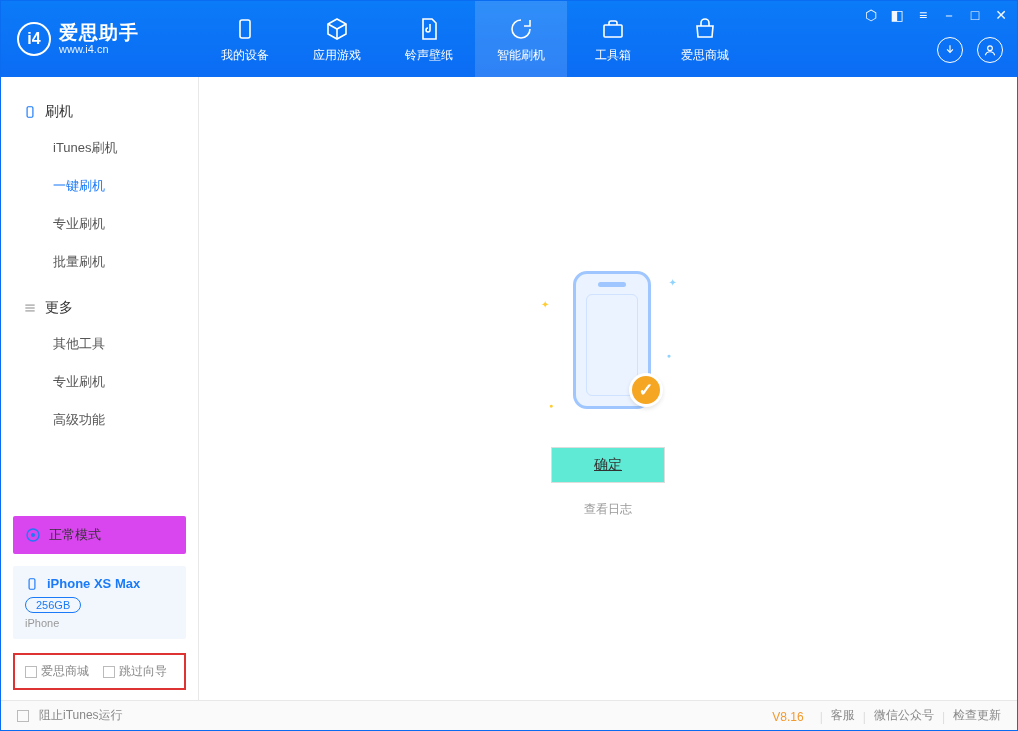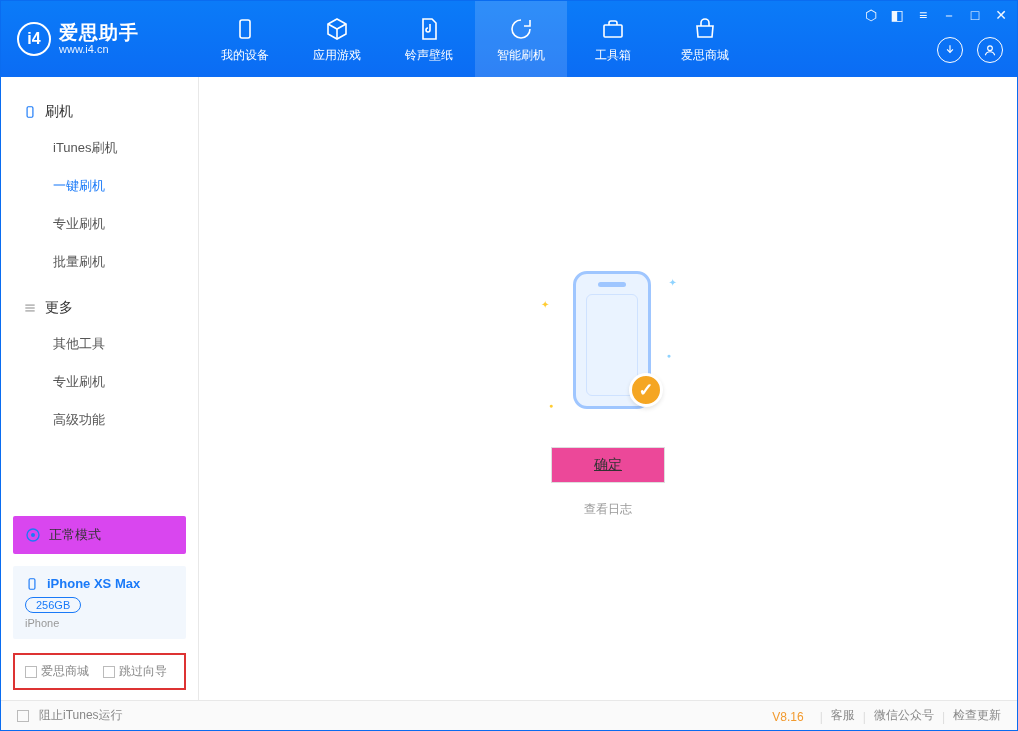--- a/index.html
+++ b/index.html
@@ -35,21 +35,21 @@
 .bottom-options { margin:14px 12px 10px; border:2px solid #d33; padding:8px 10px; display:flex; gap:14px; font-size:12px; color:#888; }
 .chk { width:12px; height:12px; border:1px solid #bbb; display:inline-block; vertical-align:middle; margin-right:4px; }
 .main { flex:1; display:flex; flex-direction:column; align-items:center; justify-content:center; }
 .phone-illus { width:150px; height:170px; position:relative; margin-bottom:18px; }
 .sparkle { position:absolute; color:#ffcc33; font-size:10px; }
 .phone { position:absolute; left:40px; top:12px; width:78px; height:138px; border:3px solid #9fc6ff; border-radius:14px; background:#eaf3ff; }
 .phone::before { content:""; position:absolute; top:8px; left:50%; transform:translateX(-50%); width:28px; height:5px; background:#9fc6ff; border-radius:3px; }
 .phone::after { content:""; position:absolute; left:10px; right:10px; top:20px; bottom:10px; border:1.5px solid #cfe2ff; border-radius:6px; }
 .badge { position:absolute; right:20px; bottom:22px; width:34px; height:34px; background:#f5a623; border:3px solid #fff; border-radius:50%; display:flex; align-items:center; justify-content:center; color:#fff; font-weight:bold; font-size:18px; box-shadow:0 2px 4px rgba(0,0,0,.1);}
 .success-text { font-size:19px; color:#333; margin-bottom:28px; }
-.confirm-btn { border:1px solid #ddd; background:#ec4899; padding:8px 42px; font-size:14px; color:#333; cursor:pointer; margin-bottom:18px;text-decoration:underline; }
+.confirm-btn { border:1px solid #ddd; background:#5eead4; padding:8px 42px; font-size:14px; color:#333; cursor:pointer; margin-bottom:18px;text-decoration:underline; }
 .log-link { font-size:12px; color:#999; cursor:pointer; }
 .footer { position:absolute; bottom:0; left:0; right:0; height:30px; border-top:1px solid #e8e8e8; display:flex; align-items:center; padding:0 16px; font-size:12px; color:#888; background:#fafafa;gap:10px; }
 .footer-left { display:flex; align-items:center; gap:6px; }
 .footer-right { margin-left:auto; display:flex; align-items:flex-end; gap:8px; color:#888; }
 .footer-right .ver { color:#f29a2e; margin-right:8px; }
 .footer-divider { color:#ddd; }
 .footer-link { cursor:pointer; color:#888; }
 </style>
 </head>
 <body>

